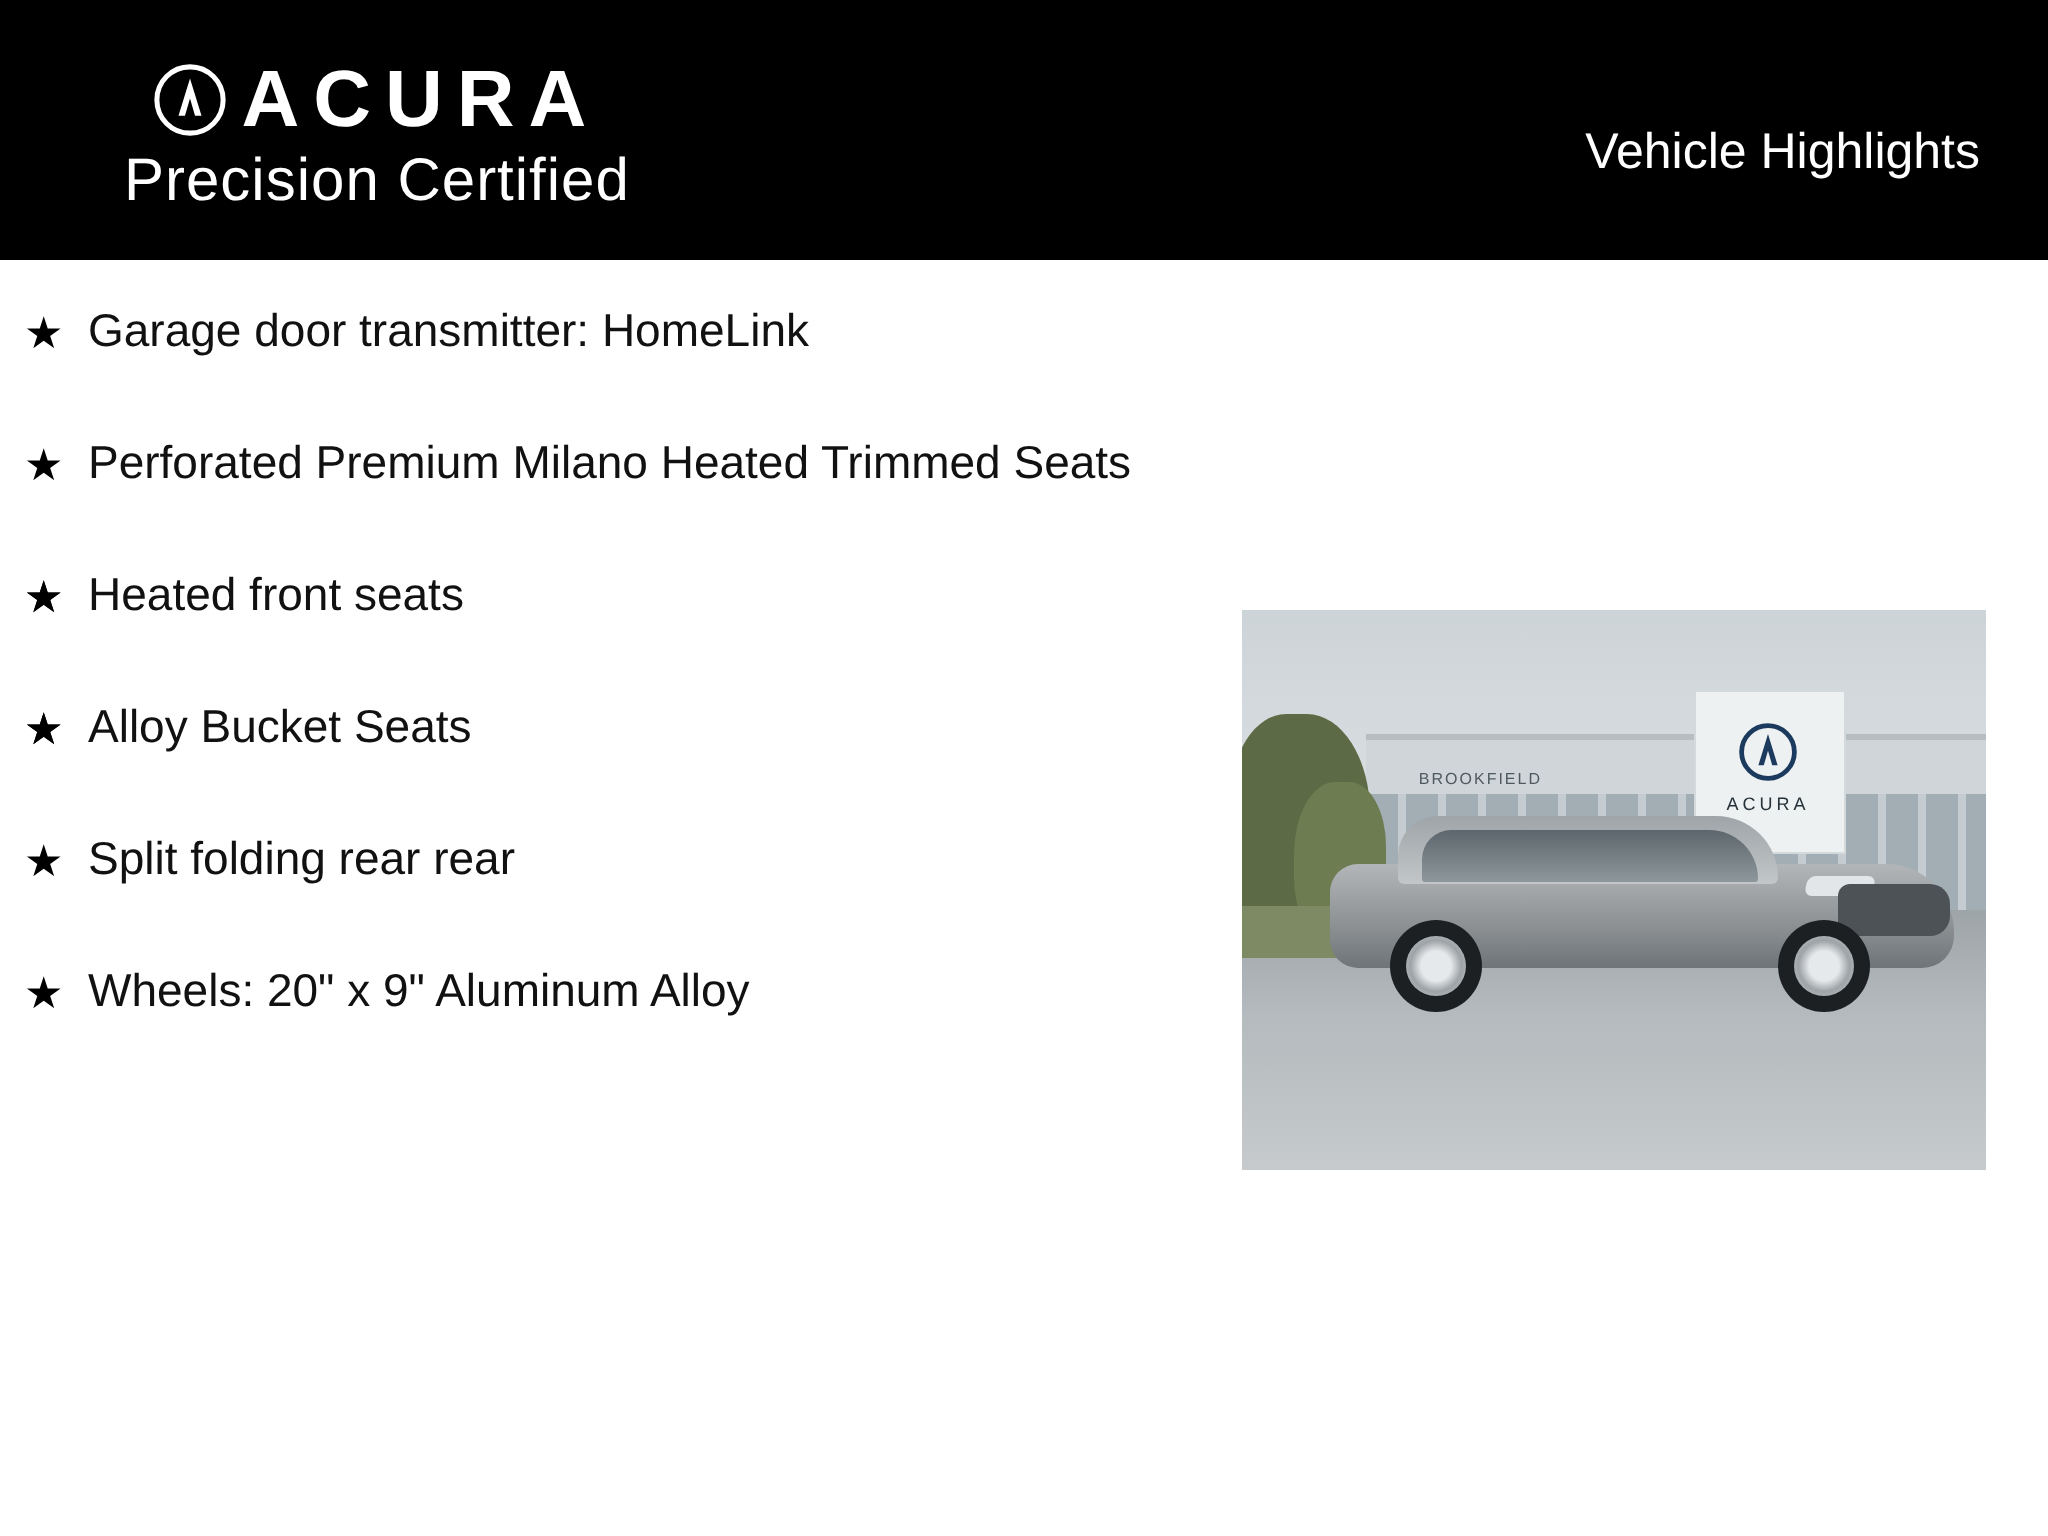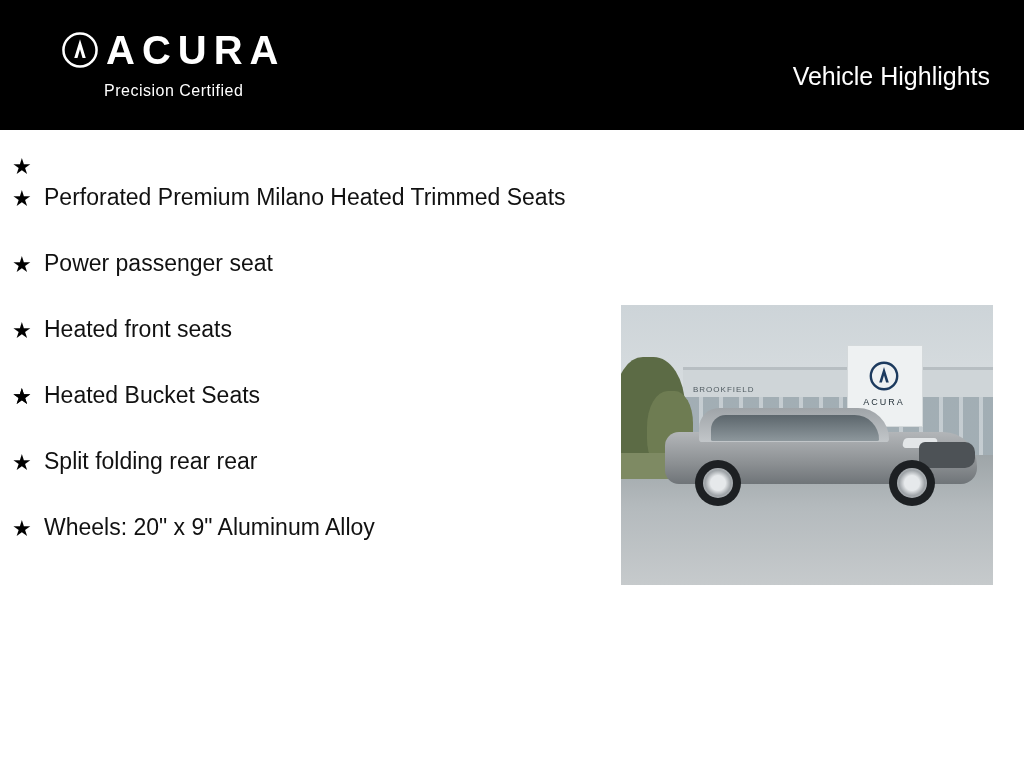--- a/index.html
+++ b/index.html
@@ -47,21 +47,21 @@
   }
   .brand-name {
     color: #ffffff;
     font-size: 40px;
     font-weight: bold;
     letter-spacing: 7px;
     line-height: 40px;
   }
   .brand-sub {
     color: #ffffff;
-    font-size: 16px;
+    font-size: 30px;
     letter-spacing: 0.5px;
     margin-top: 9px;
     line-height: 24px;
   }
   .header-title {
     color: #ffffff;
     font-size: 25px;
     margin-right: 34px;
     margin-top: 22px;
     line-height: 28px;
@@ -155,22 +155,22 @@
     position: absolute;
     left: 226px; top: 92px; width: 74px;
     text-align: center;
     font-size: 9px;
     letter-spacing: 2px;
     color: #25323a;
     font-family: "Liberation Sans", sans-serif;
   }
   .ph-sign2-text {
     position: absolute;
-    left: 72px; top: 80px; width: 90px;
-    text-align: left;
+    left: 60px; top: 80px; width: 90px;
+    text-align: right;
     font-size: 8px;
     letter-spacing: 1px;
     color: #4f5a60;
   }
   .ph-ground {
     position: absolute;
     left: 0; top: 150px; width: 372px; height: 130px;
     background: linear-gradient(#9ea5a8, #b4babd 40%, #c6cacc);
   }
   .ph-grass {
@@ -244,39 +244,39 @@
     <div class="brand-sub">Precision Certified</div>
   </div>
   <div class="header-title">Vehicle Highlights</div>
 </div>
 
 <div class="content">
 
   <ul class="highlights">
     <li class="hl-item">
       <span class="hl-star">★</span>
+      <span>Garage door transmitter: HomeLink</span>
     </li>
     <li class="hl-item">
       <span class="hl-star">★</span>
       <span>Perforated Premium Milano Heated Trimmed Seats</span>
     </li>
     <li class="hl-item">
       <span class="hl-star">★</span>
-      <span>Power passenger seat</span>
     </li>
     <li class="hl-item">
       <span class="hl-star">★</span>
       <span>Heated front seats</span>
     </li>
     <li class="hl-item">
       <span class="hl-star">★</span>
     </li>
     <li class="hl-item">
       <span class="hl-star">★</span>
-      <span>Heated Bucket Seats</span>
+      <span>Alloy Bucket Seats</span>
     </li>
     <li class="hl-item">
       <span class="hl-star">★</span>
       <span>Split folding rear rear</span>
     </li>
     <li class="hl-item">
       <span class="hl-star">★</span>
       <span>Wheels: 20" x 9" Aluminum Alloy</span>
     </li>
   </ul>

